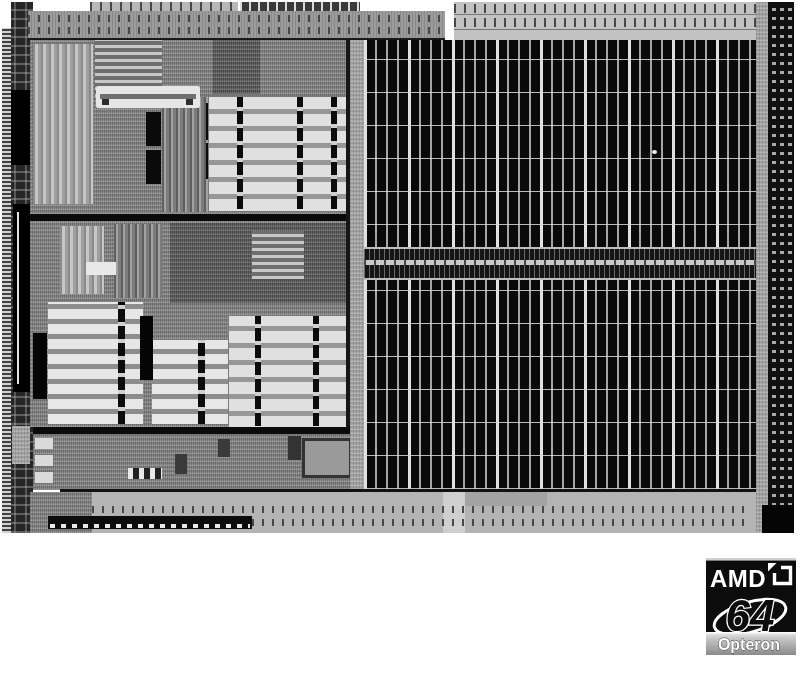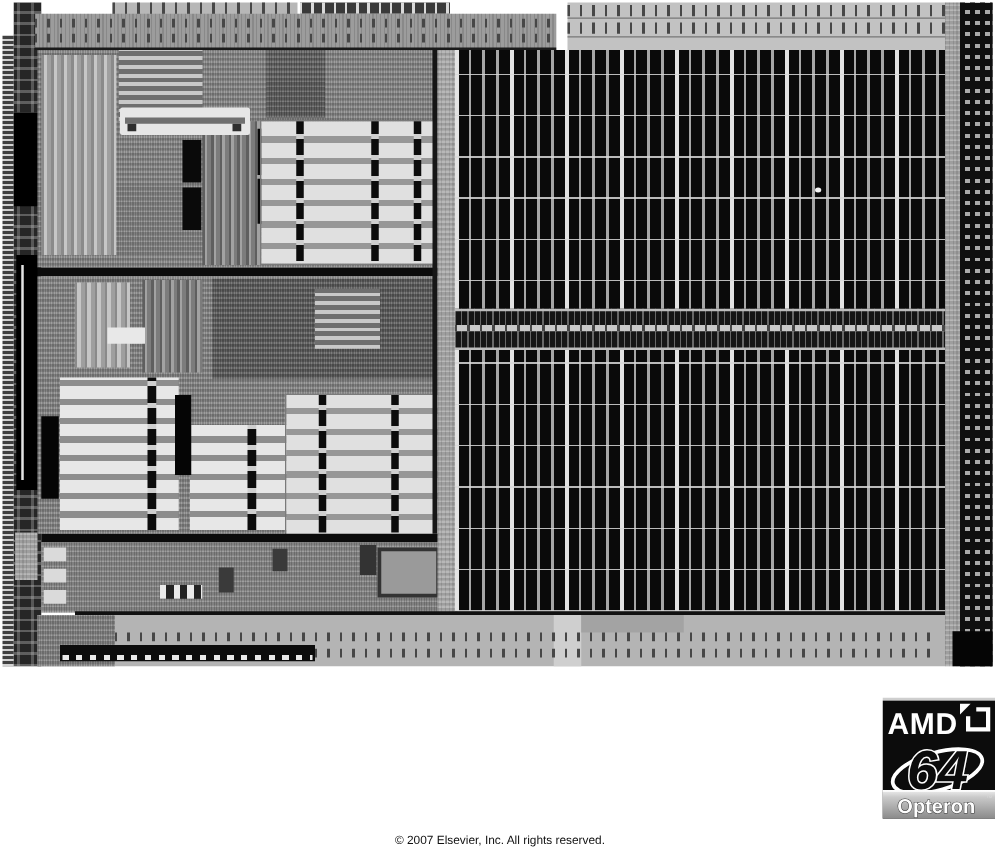--- a/index.html
+++ b/index.html
@@ -184,15 +184,14 @@
       <ellipse cx="44" cy="59" rx="37" ry="15" fill="none" stroke="#ffffff" stroke-width="3"></ellipse>
     </g>
     <text x="44" y="73" text-anchor="middle" font-size="44" font-weight="bold" font-style="italic" fill="#0c0c0c" stroke="#ffffff" stroke-width="2.4" paint-order="stroke">64</text>
 
     <rect x="0" y="74" width="90" height="23" fill="url(#bandGrad)"></rect>
     <rect x="0" y="74" width="90" height="1.5" fill="#ffffff" opacity="0.85"></rect>
     <text x="43" y="92" text-anchor="middle" font-size="16" font-weight="bold" fill="#fdfdfd" stroke="#3a3a3a" stroke-width="0.8" paint-order="stroke">Opteron</text>
     <text x="83" y="82" font-size="5" fill="#d8d8d8">™</text>
   </svg>
 
-  <div class="abs" id="copyright">© 2007 Elsevier, Inc. All rights reserved.</div>
 
 </div>
 
 </body></html>

